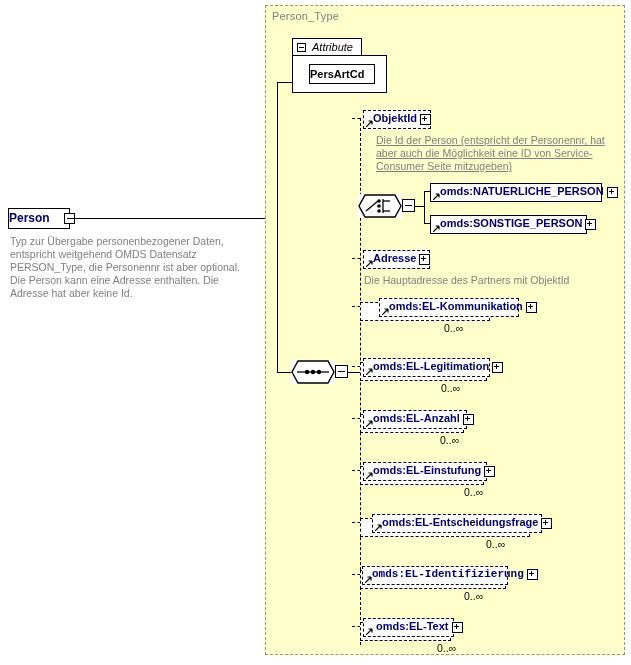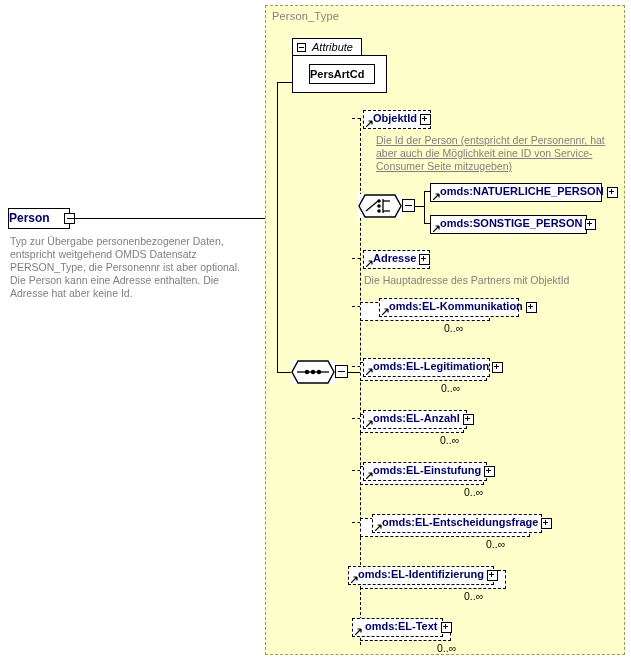--- a/index.html
+++ b/index.html
@@ -290,33 +290,33 @@
       <svg width="7" height="7" viewBox="0 0 7 7">
           <path d="M0,7 L6,1 M6,1 L2.5,1 M6,1 L6,4.5" stroke="#000" stroke-width="1.2" fill="none"></path>
         </svg>
     </span>
     <span class="lbl">omds:EL-Entscheidungsfrage</span><span class="plus"></span>
   </div>
   <div class="card" style="left:486px;top:538px;">0..∞</div>
 
   <div class="dln-h" style="left:352px;top:574px;width:14px;"></div>
   <div class="stack" style="left:360px;top:570px;width:146px;"></div>
-  <div class="node dashed" style="left:348px;top:566px;width:146px;">
+  <div class="node dashed" style="left:362px;top:566px;width:146px;font-family:Liberation Mono, monospace;">
     <span class="arrowg">
       <svg width="7" height="7" viewBox="0 0 7 7">
           <path d="M0,7 L6,1 M6,1 L2.5,1 M6,1 L6,4.5" stroke="#000" stroke-width="1.2" fill="none"></path>
         </svg>
     </span>
     <span class="lbl">omds:EL-Identifizierung</span><span class="plus"></span>
   </div>
   <div class="card" style="left:464px;top:590px;">0..∞</div>
 
   <div class="dln-h" style="left:352px;top:626px;width:14px;"></div>
   <div class="stack" style="left:360px;top:622px;width:91px;"></div>
-  <div class="node dashed" style="left:352px;top:618px;width:91px;padding-left:12px;">
+  <div class="node dashed" style="left:363px;top:618px;width:91px;padding-left:12px;">
     <span class="arrowg">
       <svg width="7" height="7" viewBox="0 0 7 7">
           <path d="M0,7 L6,1 M6,1 L2.5,1 M6,1 L6,4.5" stroke="#000" stroke-width="1.2" fill="none"></path>
         </svg>
     </span>
     <span class="lbl">omds:EL-Text</span><span class="plus"></span>
   </div>
   <div class="card" style="left:437px;top:642px;">0..∞</div>
 
 </div>

